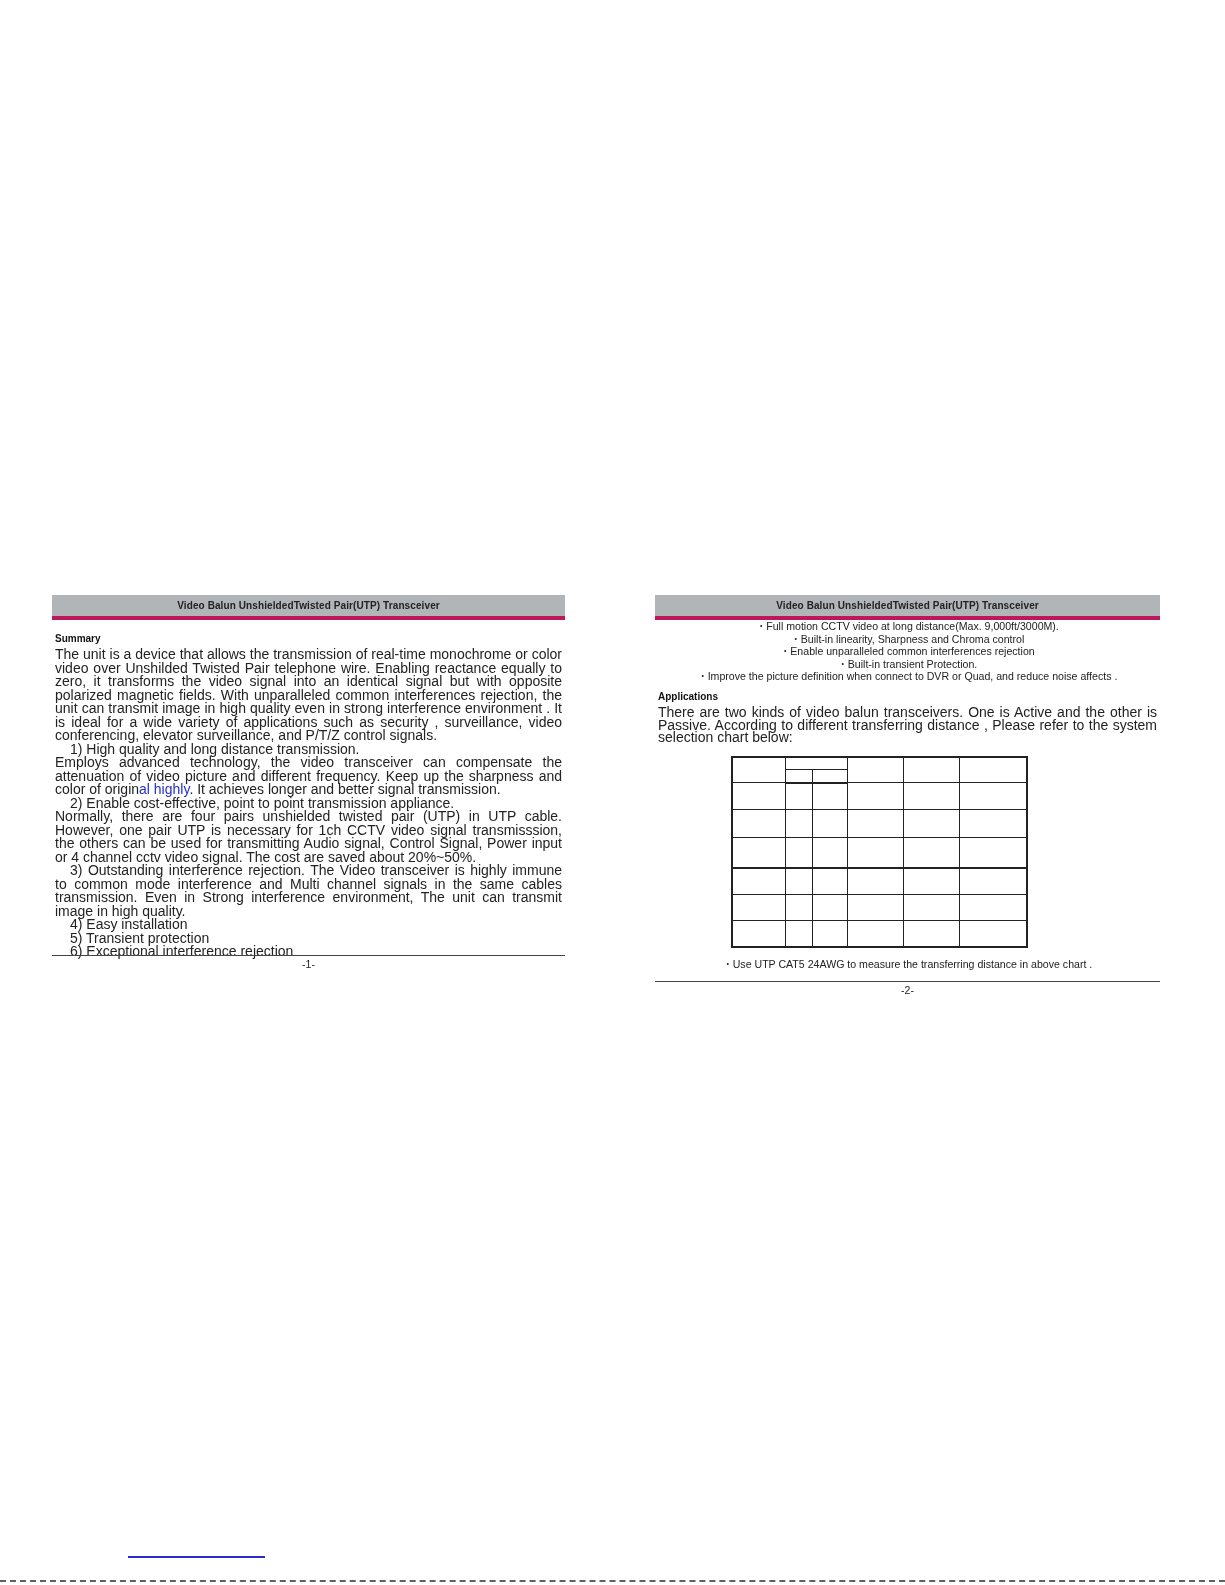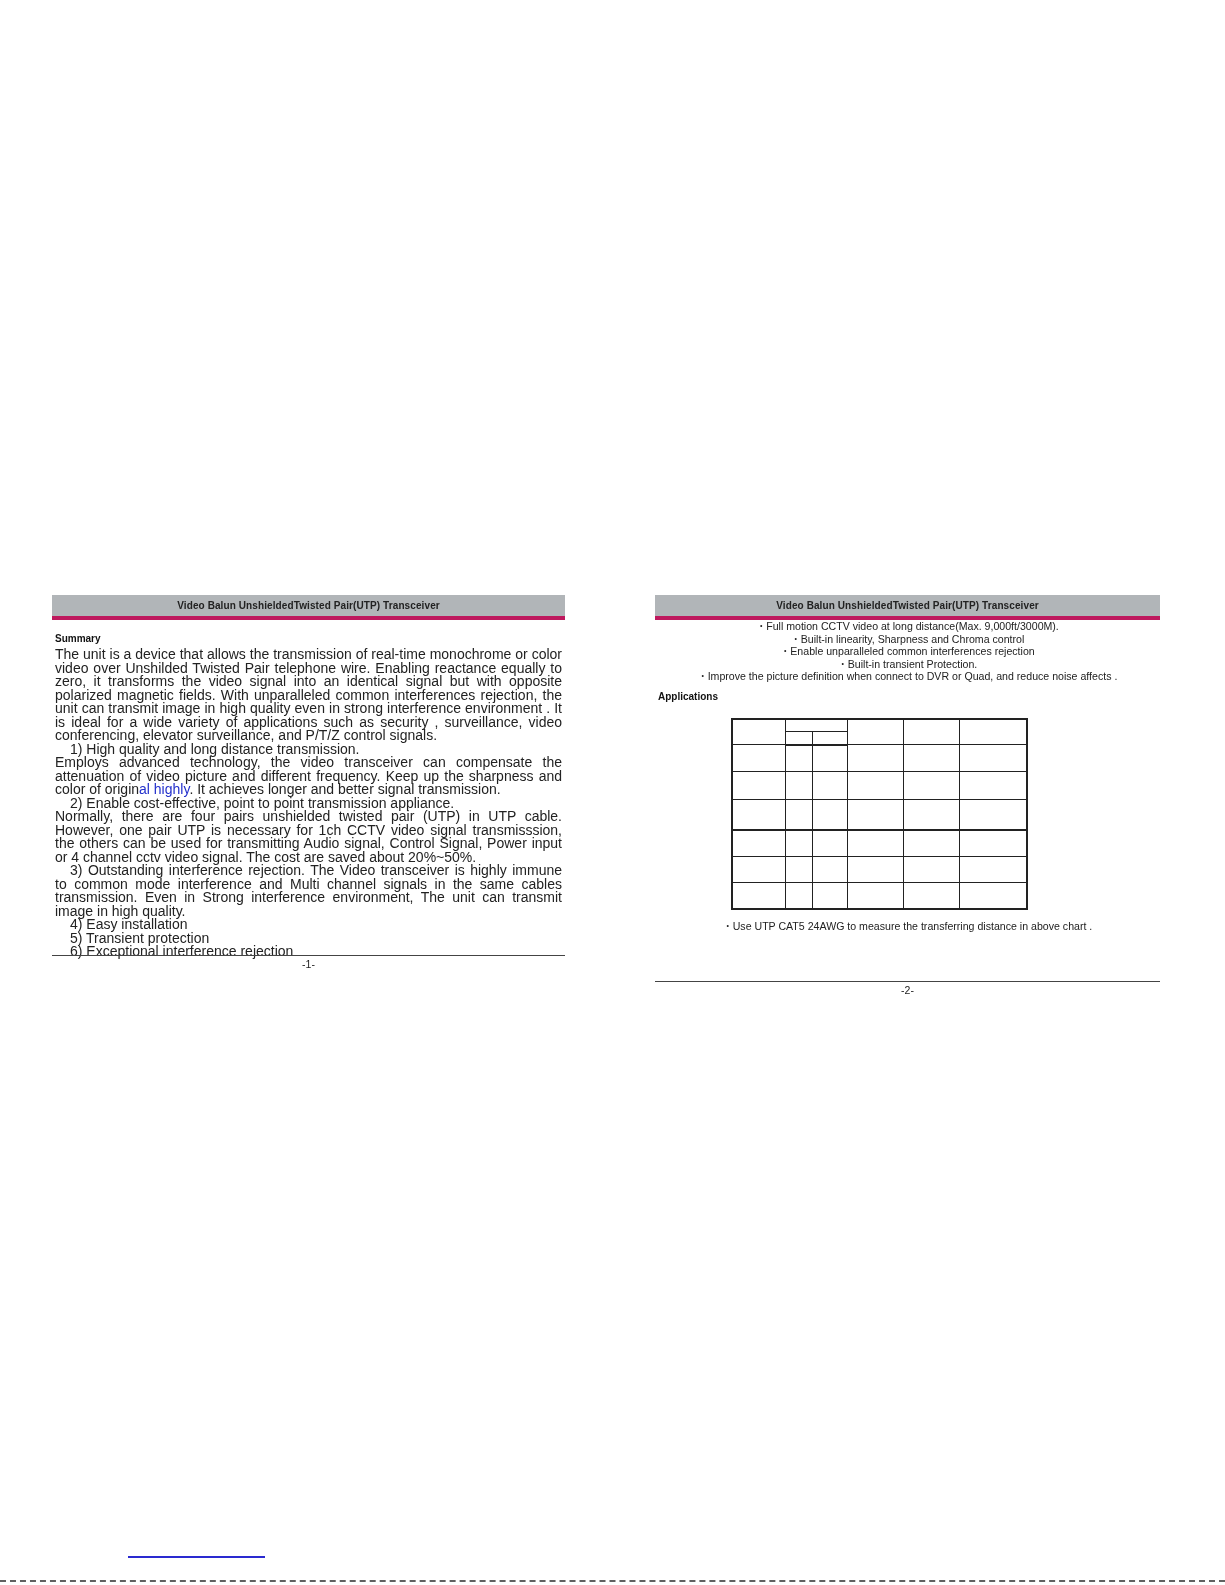--- a/index.html
+++ b/index.html
@@ -113,20 +113,21 @@
     <div class="feat-item">
       <span class="bullet">•</span>
       <span>Built-in transient Protection.</span>
     </div>
     <div class="feat-item">
       <span class="bullet">•</span>
       <span>Improve the picture definition when connect to DVR or Quad,  and reduce noise affects .</span>
     </div>
 
     <h2 class="sec" style="margin-top:5px;">Applications</h2>
+    <div class="body-txt tight para">There are two kinds of video balun transceivers. One is Active and the other is Passive. According to different transferring distance , Please refer to the system selection chart below:</div>
 
     <div style="height:12px;"></div>
 
     <table class="sel-table">
       <colgroup>
         <col style="width:53px;">
           <col style="width:27px;">
           <col style="width:35px;">
         <col style="width:56px;">
           <col style="width:56px;">

